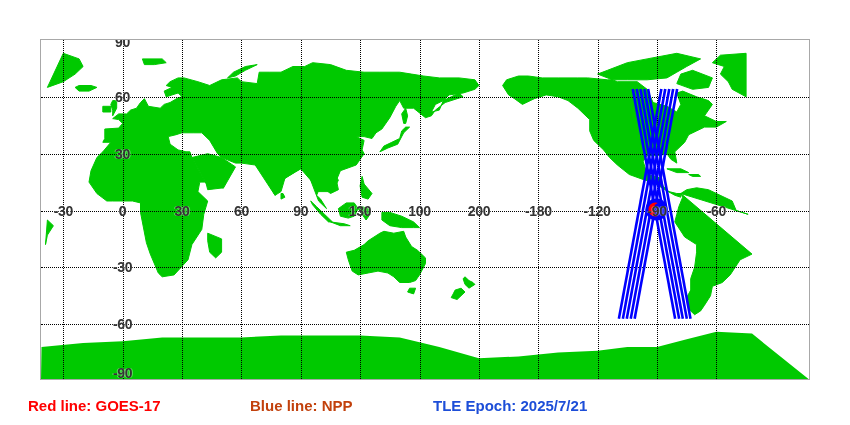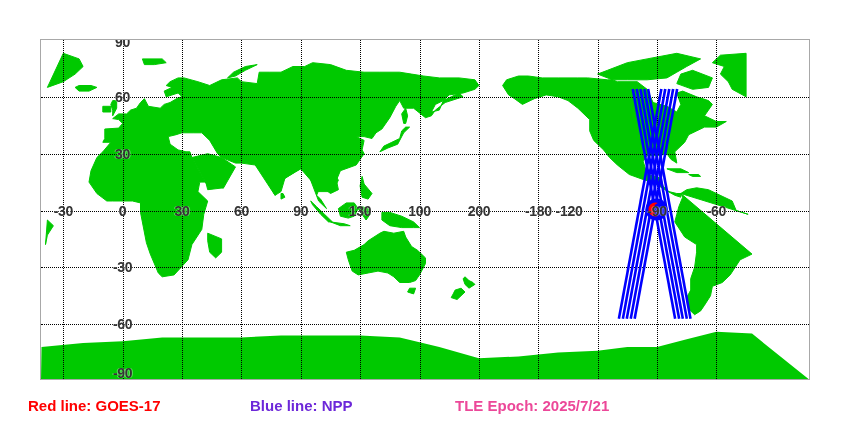--- a/index.html
+++ b/index.html
@@ -64,22 +64,22 @@
   }
   .legend-item{
     position:absolute;
     font-family:"Liberation Sans", sans-serif;
     font-size:15px;
     font-weight:bold;
     white-space:nowrap;
     line-height:1;
   }
   #legend-red{left:28px;top:6px;color:#ff0000;}
-  #legend-blue{left:250px;top:6px;color:#6d28d9;}
-  #legend-epoch{left:455px;top:6px;color:#ec4899;}
+  #legend-blue{left:250px;top:6px;color:#c2410c;}
+  #legend-epoch{left:433px;top:6px;color:#1d4ed8;}
 </style>
 </head>
 <body>
 
 <div id="app">
 
   <div id="map-frame">
     <div id="map-clip">
 
       <div id="land-layer">
@@ -160,21 +160,21 @@
       <div id="label-layer">
           <span class="lab lon" style="left: 22.3px; top: 170.5px;">-30</span>
           <span class="lab lon" style="left: 81.6px; top: 170.5px;">0</span>
           <span class="lab lon" style="left: 141px; top: 170.5px;">30</span>
           <span class="lab lon" style="left: 200.4px; top: 170.5px;">60</span>
           <span class="lab lon" style="left: 259.8px; top: 170.5px;">90</span>
           <span class="lab lon" style="left: 319.1px; top: 170.5px;">130</span>
           <span class="lab lon" style="left: 378.5px; top: 170.5px;">100</span>
           <span class="lab lon" style="left: 437.9px; top: 170.5px;">200</span>
           <span class="lab lon" style="left: 497.3px; top: 170.5px;">-180</span>
-          <span class="lab lon" style="left: 528px; top: 170.5px;">-120</span>
+          <span class="lab lon" style="left: 556px; top: 170.5px;">-120</span>
           <span class="lab lon" style="left: 616px; top: 170.5px;">-90</span>
           <span class="lab lon" style="left: 675.4px; top: 170.5px;">-60</span>
           <span class="lab lat" style="left: 81.6px; top: 2px;">90</span>
           <span class="lab lat" style="left: 81.6px; top: 56.8px;">60</span>
           <span class="lab lat" style="left: 81.6px; top: 113.7px;">30</span>
           <span class="lab lat" style="left: 81.6px; top: 170.5px;">0</span>
           <span class="lab lat" style="left: 81.6px; top: 227.3px;">-30</span>
           <span class="lab lat" style="left: 81.6px; top: 284.2px;">-60</span>
           <span class="lab lat" style="left: 81.6px; top: 333px;">-90</span>
         </div>

